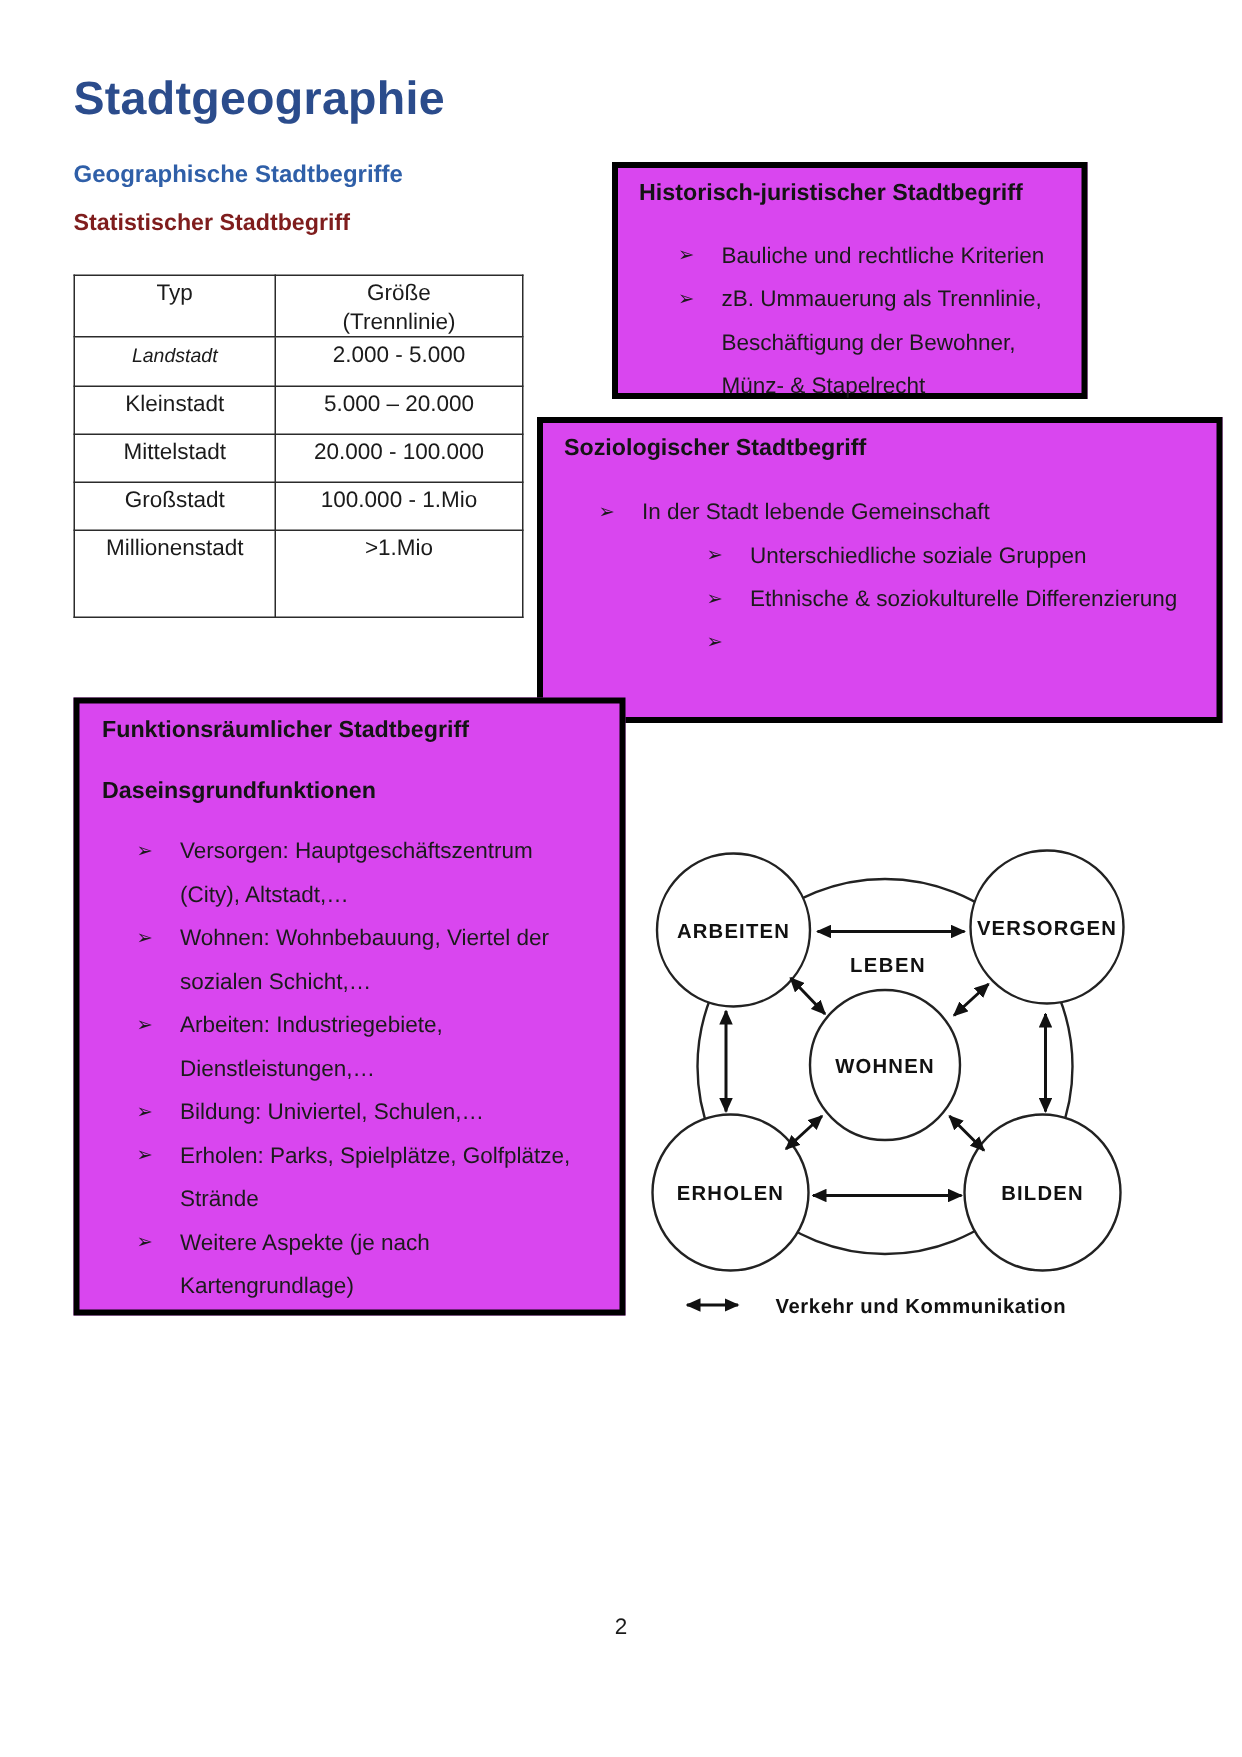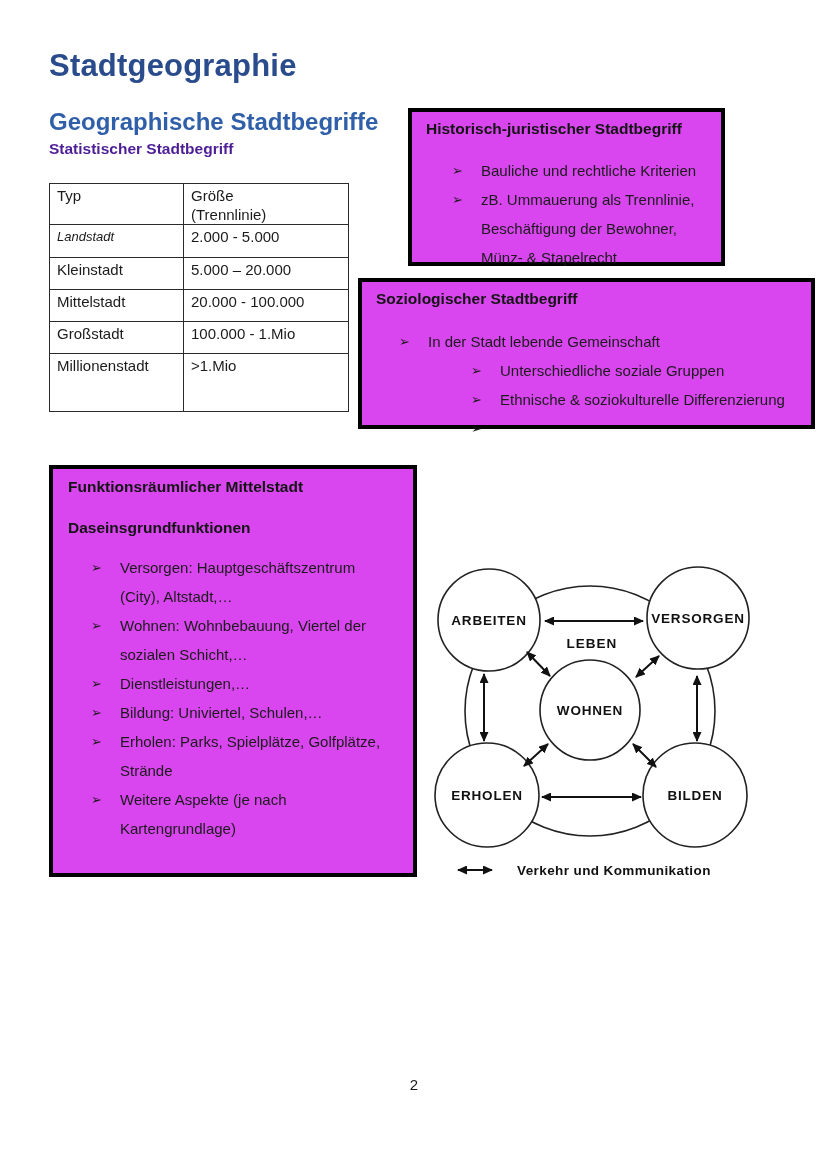--- a/index.html
+++ b/index.html
@@ -10,54 +10,54 @@
     font-family:"Liberation Sans","DejaVu Sans",sans-serif;
     color:#1b1b1b;
     overflow:hidden;
   }
   .doc-title{
     position:absolute;left:49px;top:48px;
     font-size:31px;font-weight:bold;color:#2b4c8c;letter-spacing:.2px;
   }
   .h2{
     position:absolute;left:49px;top:108px;
-    font-size:24px;font-weight:bold;color:#2f5fa8;
+    font-size:16px;font-weight:bold;color:#2f5fa8;
   }
   .h3{
     position:absolute;left:49px;top:140px;
-    font-size:15.5px;font-weight:bold;color:#4c1d95;
+    font-size:15.5px;font-weight:bold;color:#7f1d1d;
   }
   
   table.stats{
     position:absolute;left:49px;top:183px;
     border-collapse:collapse;table-layout:fixed;width:269px;
     font-size:15px;color:#1b1b1b;
   }
   table.stats td{
     border:1.6px solid #2b2b2b;
-    vertical-align:top;text-align:left;
+    vertical-align:top;text-align:center;
     padding:2px 7px 0 7px;line-height:19px;
   }
   td.c1{width:119px;}
   td.c2{width:150px;}
   tr.hrow td{height:33px;}
   tr.r1 td{height:30px;}
   tr.r1 td.c1{font-size:13px;font-style:italic;}
   tr.r2 td,tr.r3 td,tr.r4 td{height:29px;}
   tr.r5 td{height:55px;}
   
   .box{
     position:absolute;border:4px solid #000000;background:#d946ef;box-sizing:border-box;
   }
   .box-title{
     position:absolute;left:14px;top:8px;
     font-size:15.5px;font-weight:bold;color:#141414;white-space:nowrap;
   }
   #box-hist{left:408px;top:108px;width:317px;height:158px;z-index:1;}
-  #box-soz{left:358px;top:278px;width:457px;height:151px;z-index:1;}
+  #box-soz{left:358px;top:278px;width:457px;height:204px;z-index:1;}
   #box-funk{left:49px;top:465px;width:368px;height:412px;z-index:2;}
   .bitem{display:flex;align-items:flex-start;}
   .bmark{
     width:29px;flex:0 0 29px;font-size:13px;line-height:29px;
     font-family:"DejaVu Sans",sans-serif;color:#1b1b1b;
   }
   .blines{font-size:15px;line-height:29px;white-space:nowrap;}
   #hist-list{position:absolute;left:40px;top:44px;}
   #soz-l1{position:absolute;left:37px;top:45px;}
   #soz-l2{position:absolute;left:109px;top:74px;}
@@ -159,40 +159,41 @@
           <div>Ethnische &amp; soziokulturelle Differenzierung</div>
         </div>
       </div>
       <div class="bitem">
         <span class="bmark">➢</span>
       </div>
     </div>
   </div>
 
   <div class="box" id="box-funk">
-    <div class="box-title" style="left:15px;top:9px;">Funktionsräumlicher Mittelstadt</div>
+    <div class="box-title" style="left:15px;top:9px;">Funktionsräumlicher Stadtbegriff</div>
     <div class="funk-sub">Daseinsgrundfunktionen</div>
     <div id="funk-list">
       <div class="bitem">
         <span class="bmark">➢</span>
         <div class="blines">
           <div>Versorgen: Hauptgeschäftszentrum</div>
           <div>(City), Altstadt,…</div>
         </div>
       </div>
       <div class="bitem">
         <span class="bmark">➢</span>
         <div class="blines">
           <div>Wohnen: Wohnbebauung, Viertel der</div>
           <div>sozialen Schicht,…</div>
         </div>
       </div>
       <div class="bitem">
         <span class="bmark">➢</span>
         <div class="blines">
+          <div>Arbeiten: Industriegebiete,</div>
           <div>Dienstleistungen,…</div>
         </div>
       </div>
       <div class="bitem">
         <span class="bmark">➢</span>
         <div class="blines">
           <div>Bildung: Univiertel, Schulen,…</div>
         </div>
       </div>
       <div class="bitem">

